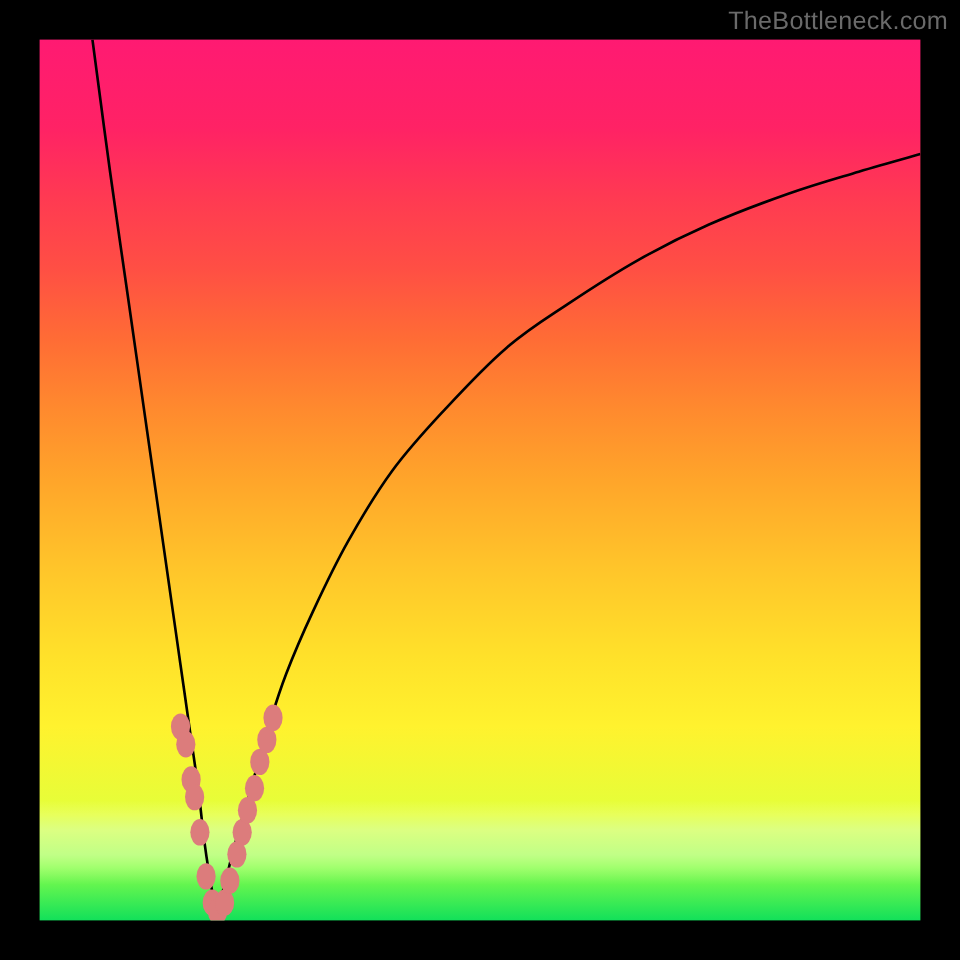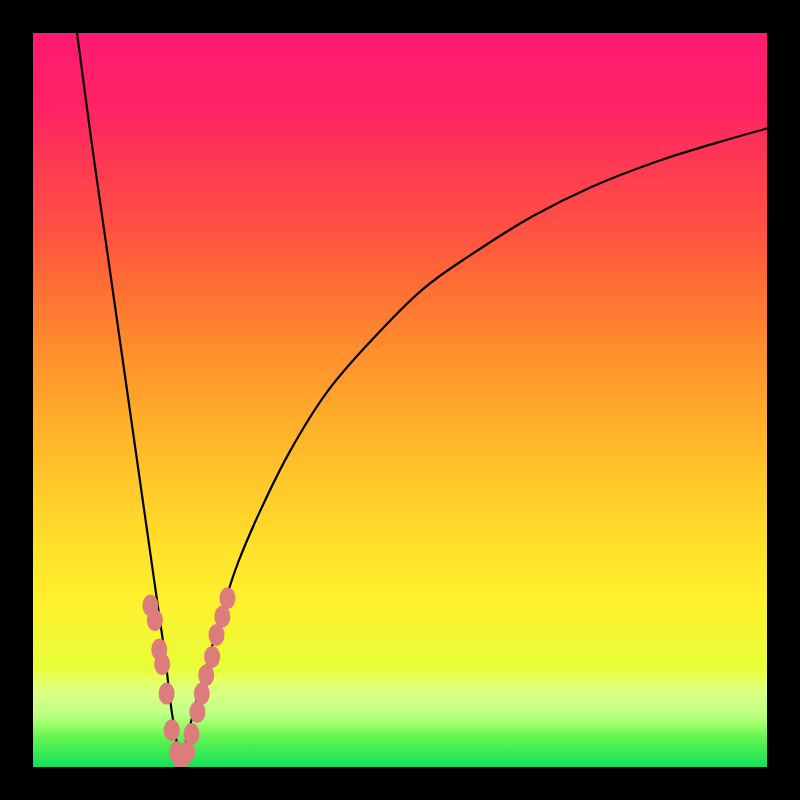--- a/index.html
+++ b/index.html
@@ -99,13 +99,14 @@
           <ellipse cx="164.416" cy="678.95" rx="8" ry="11" fill="#dc7c7c" stroke="#dc7c7c" stroke-width="0"></ellipse>
           <ellipse cx="168.82" cy="660.6" rx="8" ry="11" fill="#dc7c7c" stroke="#dc7c7c" stroke-width="0"></ellipse>
           <ellipse cx="173.22400000000002" cy="642.25" rx="8" ry="11" fill="#dc7c7c" stroke="#dc7c7c" stroke-width="0"></ellipse>
           <ellipse cx="179.096" cy="623.9" rx="8" ry="11" fill="#dc7c7c" stroke="#dc7c7c" stroke-width="0"></ellipse>
           <ellipse cx="183.5" cy="601.88" rx="8" ry="11" fill="#dc7c7c" stroke="#dc7c7c" stroke-width="0"></ellipse>
           <ellipse cx="189.372" cy="583.53" rx="8" ry="11" fill="#dc7c7c" stroke="#dc7c7c" stroke-width="0"></ellipse>
           <ellipse cx="194.51000000000002" cy="565.1800000000001" rx="8" ry="11" fill="#dc7c7c" stroke="#dc7c7c" stroke-width="0"></ellipse>
         </g>
     </svg>
   </div>
+  <div class="watermark">TheBottleneck.com</div>
 </div>
 
 </body></html>

